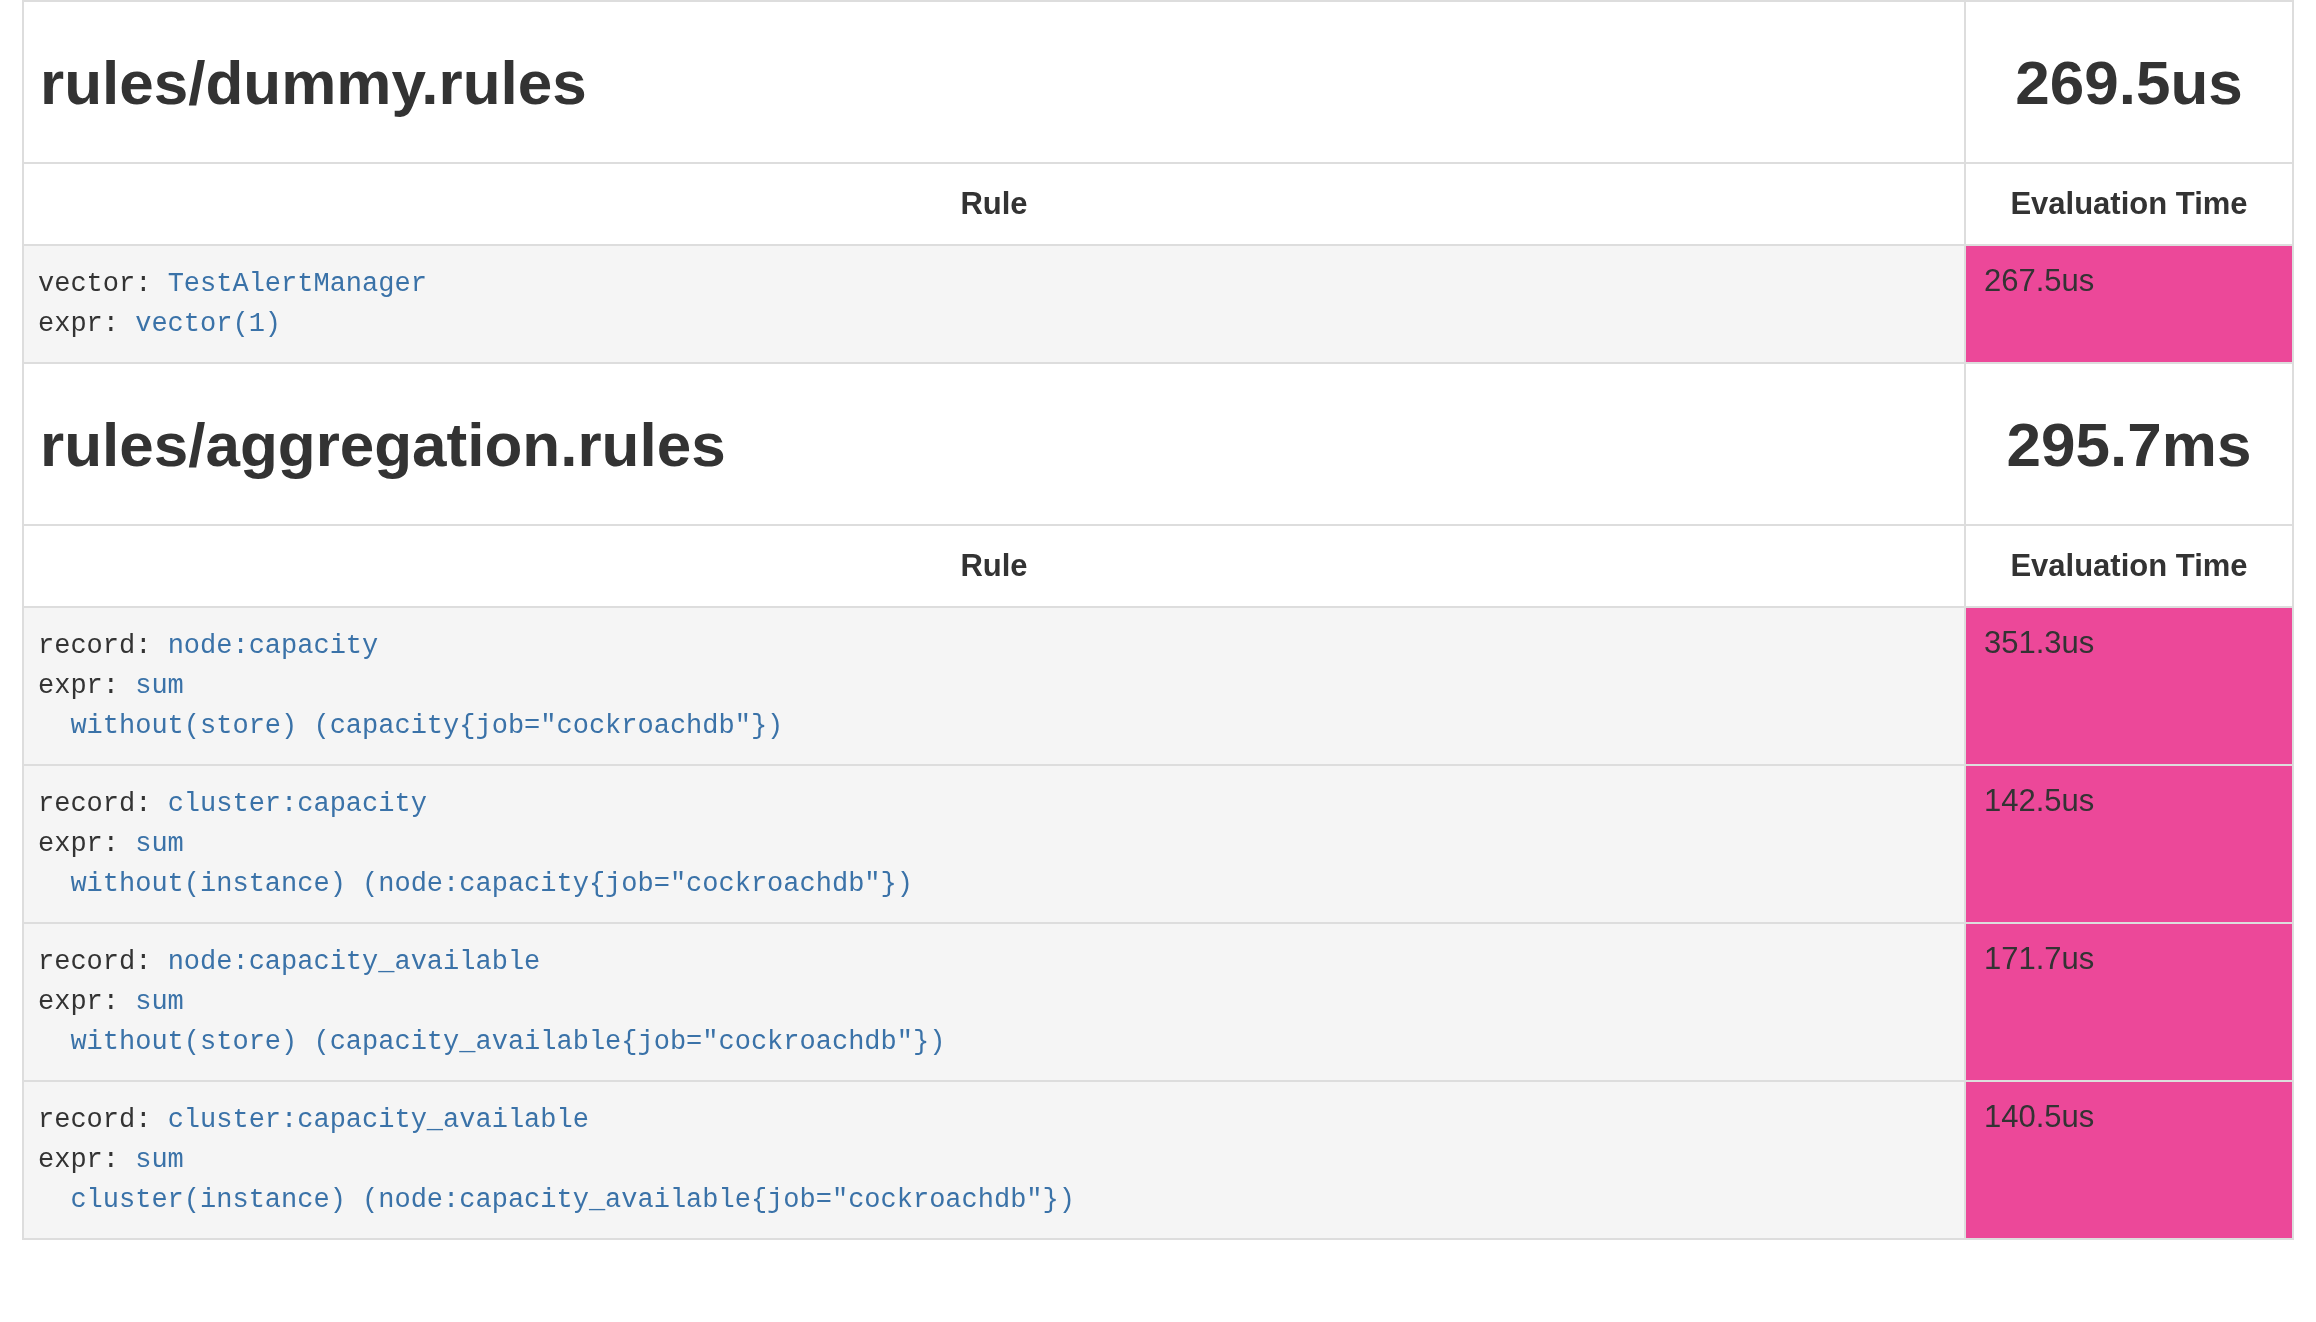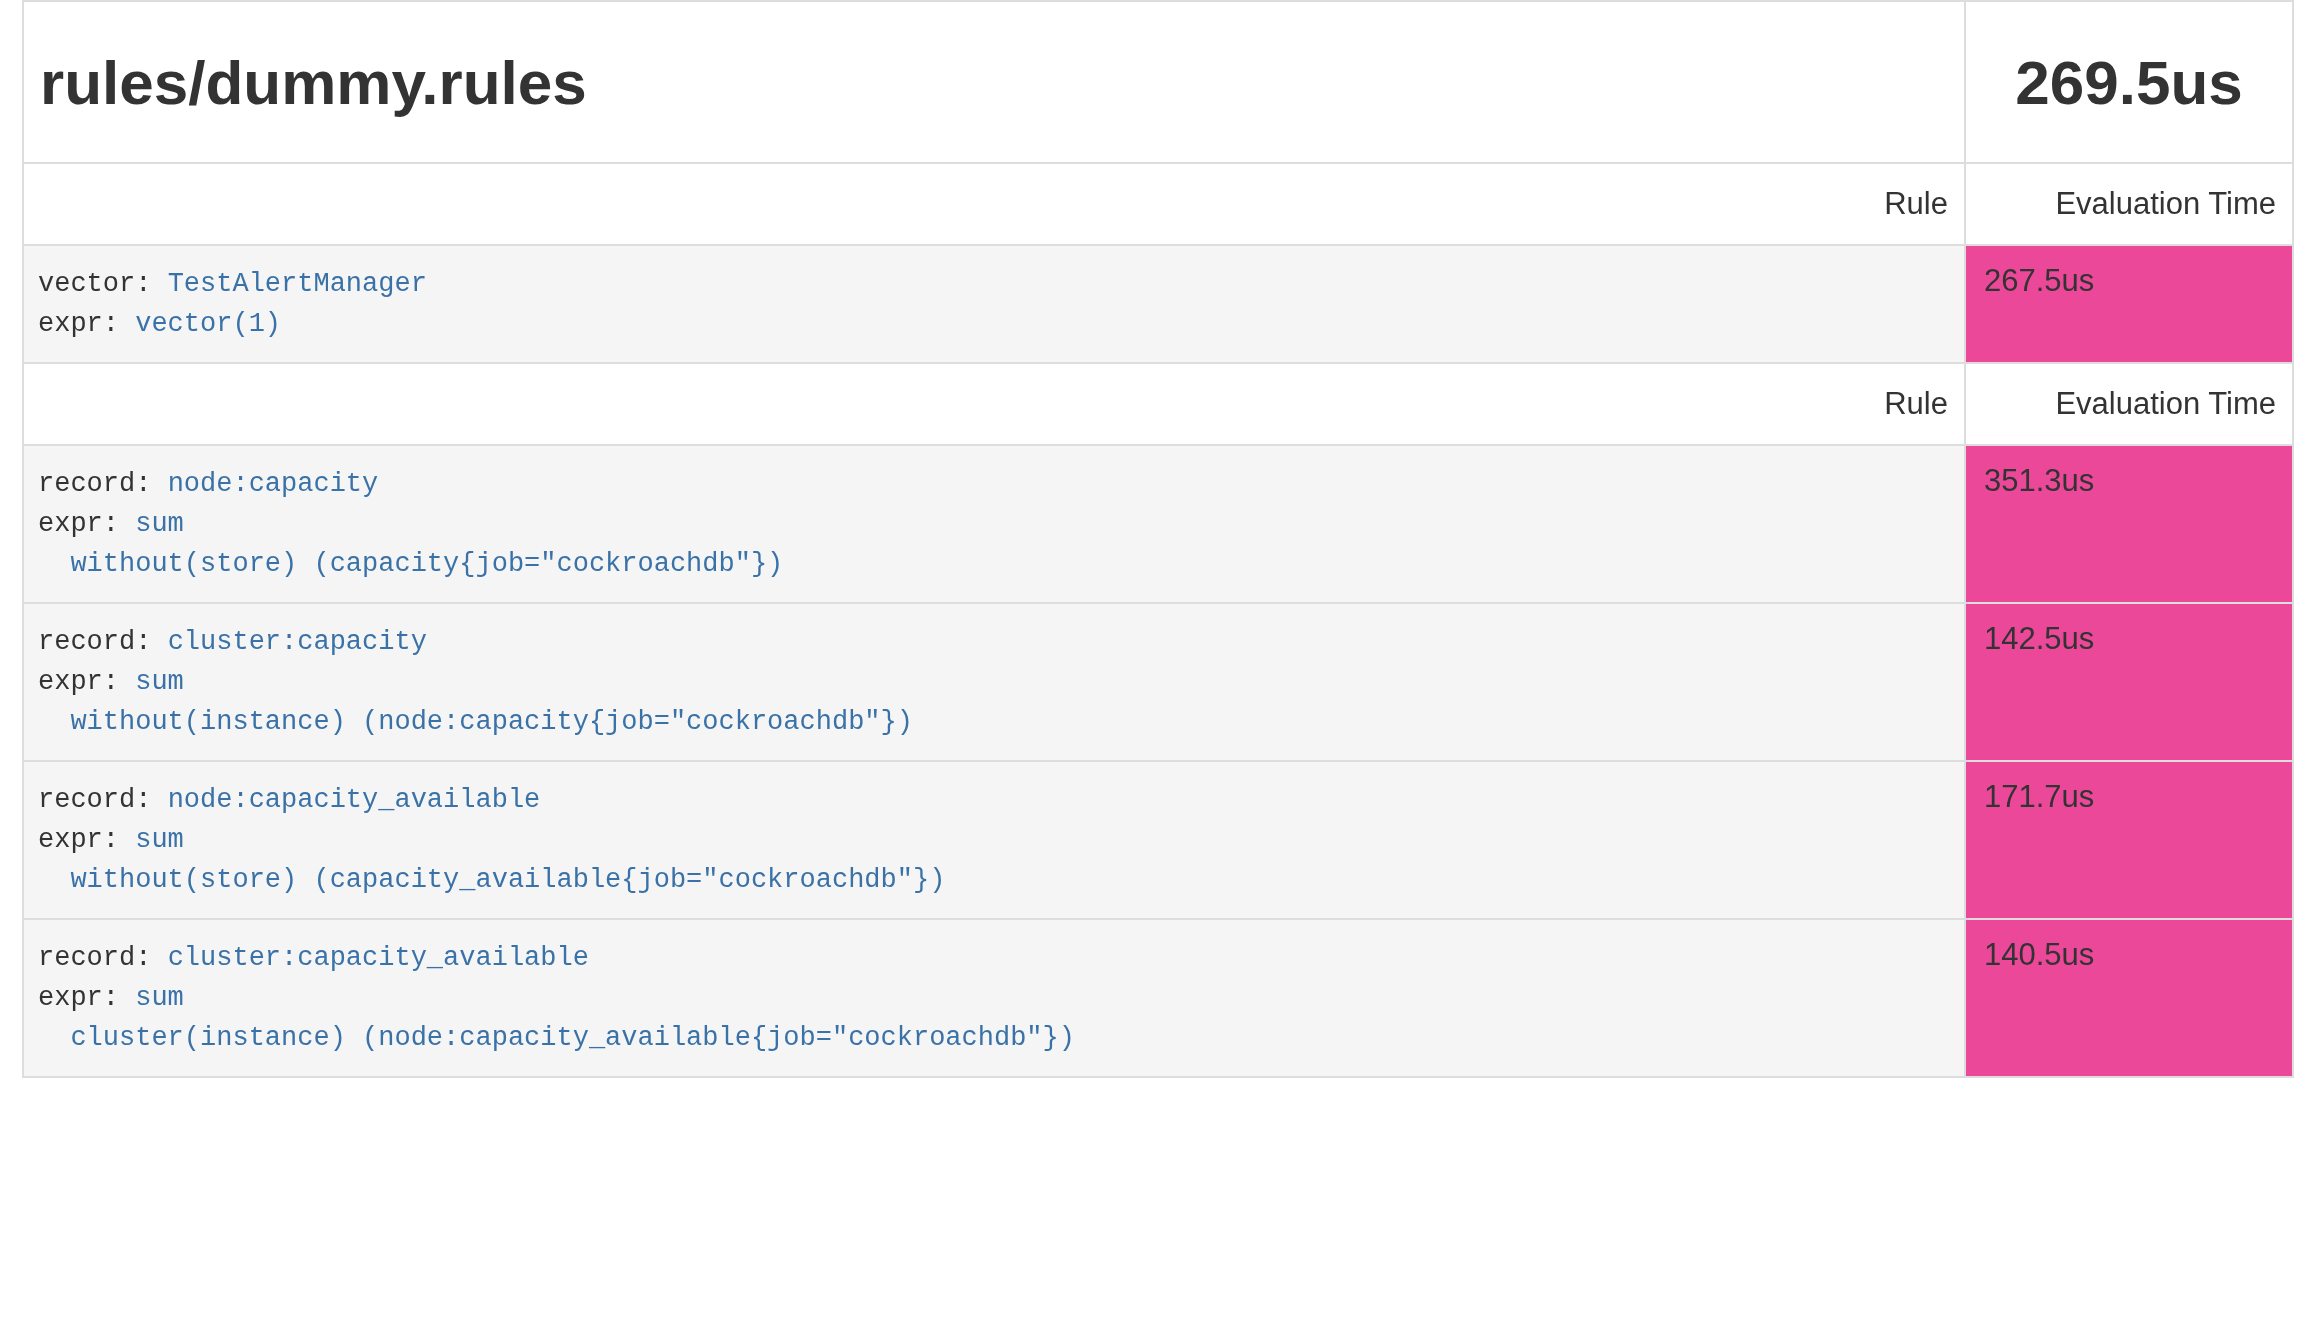--- a/index.html
+++ b/index.html
@@ -38,23 +38,23 @@
     vertical-align: middle;
     font-size: 62px;
     font-weight: 600;
     color: var(--dark, #333333);
     white-space: nowrap;
     overflow: hidden;
   }
   td.group-name-cell { padding: 0 16px; }
   td.group-time-cell { padding: 0 30px; text-align: center; }
   th.col-head {
-    text-align: right;
+    text-align: center;
     font-size: 31px;
-    font-weight: 400;
+    font-weight: 700;
     padding: 22px 16px;
     background: #ffffff;
     color: var(--dark, #333333);
   }
   td.rule-cell {
     background: var(--cellbg, #f5f5f5);
     font-family: "Liberation Mono", monospace;
     font-size: 27px;
     line-height: 40px;
     padding: 18px 14px;
@@ -93,20 +93,24 @@
         </tr>
         <tr class="cols-header-row">
           <th class="col-head">Rule</th>
           <th class="col-head">Evaluation Time</th>
         </tr>
         <tr class="rule-row">
           <td class="rule-cell"><span class="rule-code"><span class="rule-label">vector: </span><a class="rule-link">TestAlertManager</a>
 <span class="rule-label">expr: </span><a class="rule-link">vector(1)</a></span></td>
           <td class="eval-cell">267.5us</td>
         </tr>
+        <tr class="group-header-row">
+          <td class="group-name-cell">rules/aggregation.rules</td>
+          <td class="group-time-cell">295.7ms</td>
+        </tr>
         <tr class="cols-header-row">
           <th class="col-head">Rule</th>
           <th class="col-head">Evaluation Time</th>
         </tr>
         <tr class="rule-row">
           <td class="rule-cell"><span class="rule-code"><span class="rule-label">record: </span><a class="rule-link">node:capacity</a>
 <span class="rule-label">expr: </span><a class="rule-link">sum</a>
 <a class="rule-link">  without(store) (capacity{job="cockroachdb"})</a></span></td>
           <td class="eval-cell">351.3us</td>
         </tr>

